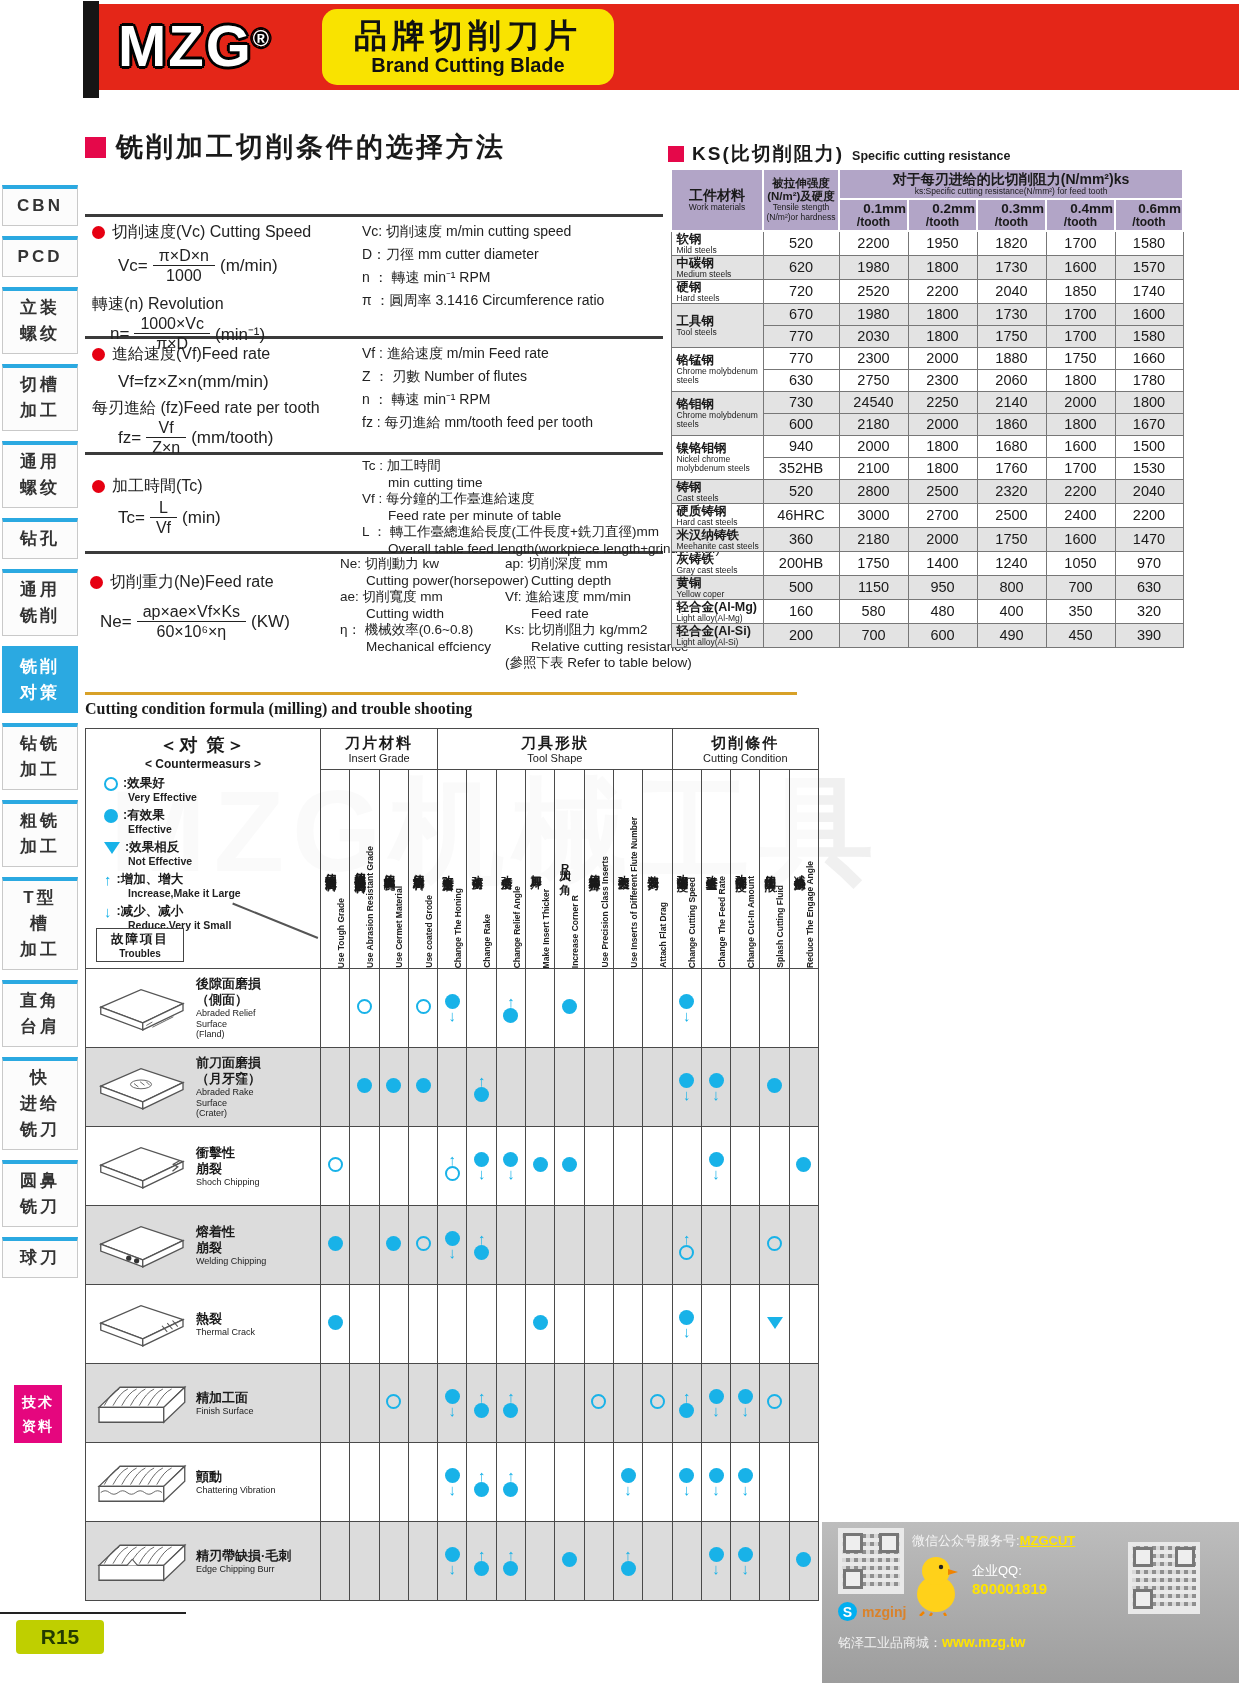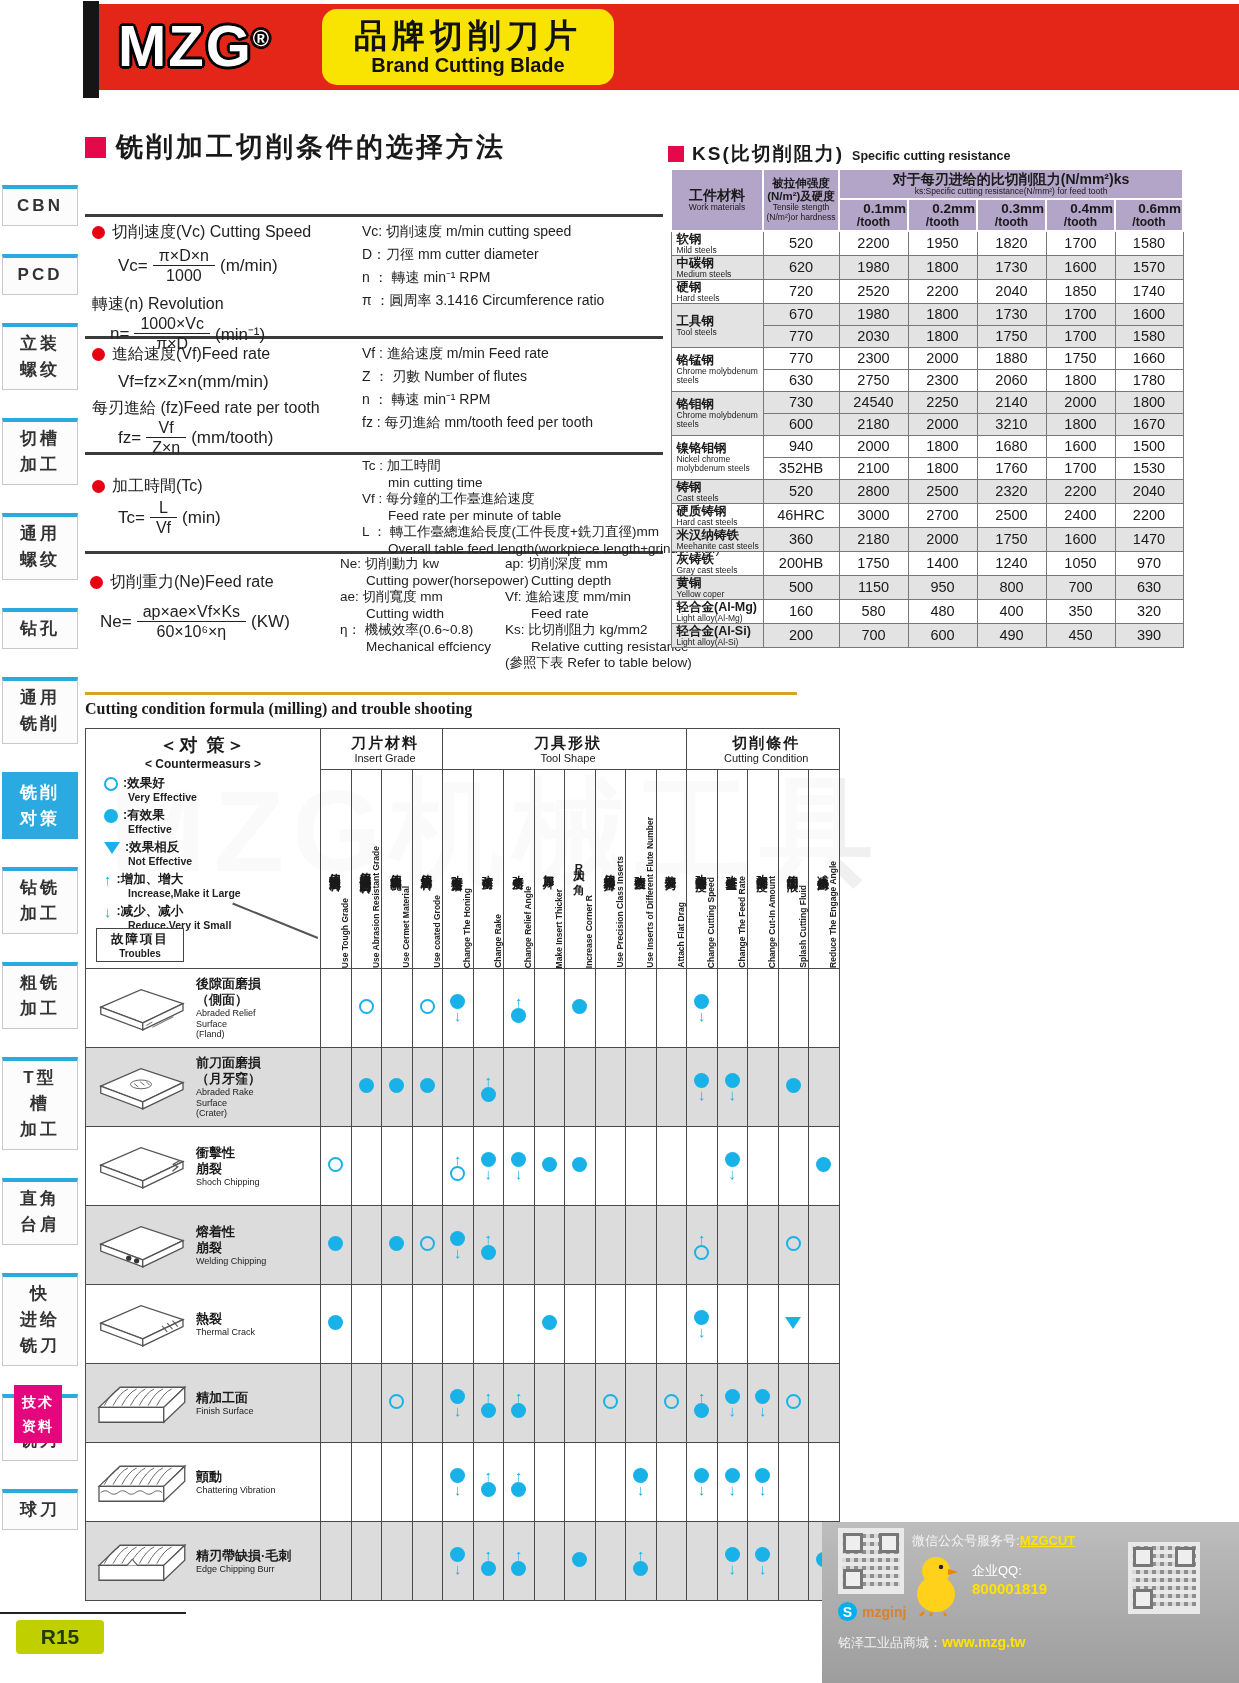--- a/index.html
+++ b/index.html
@@ -13,21 +13,21 @@
   .mzg-logo{left:118px;top:12px;font-size:58px;font-weight:bold;color:#fff;letter-spacing:2px;
     text-shadow:-3px 0 #000,3px 0 #000,0 -3px #000,0 3px #000,-2px -2px #000,2px 2px #000,-2px 2px #000,2px -2px #000;}
   .mzg-logo sup{font-size:22px;}
   .badge{left:322px;top:9px;width:292px;height:76px;background:#f9e300;border-radius:15px;
     display:flex;flex-direction:column;align-items:center;justify-content:center;}
   .badge .bz{font-size:33px;font-weight:bold;color:#111;letter-spacing:5px;line-height:36px;}
   .badge .be{font-size:20px;font-weight:bold;color:#111;line-height:22px;}
 
   
   #sidebar{left:2px;top:185px;width:76px;}
-  .stab{border:1px solid #c9c9c9;border-top:4px solid #2ba9e1;background:#fcfcfc;margin-bottom:28px;
+  .stab{border:1px solid #c9c9c9;border-top:4px solid #2ba9e1;background:#fcfcfc;margin-bottom:10px;
         padding:4px 0 6px;text-align:center;font-weight:bold;font-size:17px;color:#333;
         line-height:26px;letter-spacing:3px;cursor:pointer;}
   .stab.active{background:#2ba9e1;color:#fff;border-color:#2ba9e1;}
   #tech-tab{left:14px;top:1385px;width:48px;background:#e5067e;color:#fff;text-align:center;
         font-weight:bold;font-size:14px;line-height:24px;padding:5px 0;letter-spacing:2px;}
   #r15-line{left:0;top:1612px;width:186px;height:2px;background:#222;}
   #r15{left:16px;top:1620px;width:88px;height:34px;background:#bfcf00;border-radius:4px;
        display:flex;align-items:center;justify-content:center;font-size:21px;font-weight:bold;color:#233b00;}
 
   
@@ -70,21 +70,21 @@
   
   #tr-title{left:85px;top:654px;font-size:23px;font-weight:bold;letter-spacing:2px;}
   #gold{left:85px;top:692px;width:712px;height:3px;background:#d8a128;}
   #tr-sub{left:85px;top:700px;font-family:"Liberation Serif",serif;font-weight:bold;font-size:16px;}
   #wm{left:110px;top:755px;font-size:115px;font-weight:bold;letter-spacing:8px;
       color:rgba(110,110,110,0.10);white-space:nowrap;z-index:0;}
 
   #matrix-wrap{left:85px;top:728px;z-index:1;}
   #mx{border-collapse:collapse;table-layout:fixed;background:transparent;}
   #mx th,#mx td{border:1px solid #4a4a4a;padding:0;}
-  #mx thead th{background:rgba(255,255,255,0.65);padding-left:7px;}
+  #mx thead th{background:rgba(255,255,255,0.65);}
   .grow th{height:40px;}
   .grow .gz{font-size:15px;font-weight:bold;letter-spacing:2px;line-height:18px;}
   .grow .ge{font-size:11px;font-weight:normal;line-height:13px;}
   .vrow th{height:197px;overflow:hidden;vertical-align:top;}
   .vwrap{height:195px;display:flex;justify-content:center;gap:0;padding-top:3px;}
   .vzh{writing-mode:vertical-rl;text-orientation:upright;font-size:11.5px;font-weight:bold;
        line-height:13px;letter-spacing:1px;max-height:190px;}
   .ven{writing-mode:vertical-rl;transform:rotate(180deg);font-size:8.5px;color:#222;line-height:9.5px;
        max-height:190px;align-self:flex-end;}
   #mx tbody td{height:78px;text-align:center;vertical-align:middle;background:#fff;}
@@ -471,21 +471,21 @@
             <td>24540</td>
             <td>2250</td>
             <td>2140</td>
             <td>2000</td>
             <td>1800</td>
           </tr>
           <tr class="shade">
             <td>600</td>
             <td>2180</td>
             <td>2000</td>
-            <td>3210</td>
+            <td>1860</td>
             <td>1800</td>
             <td>1670</td>
           </tr>
           <tr>
             <td class="mat" rowspan="2">
               <div class="mz">镍铬钼钢</div>
               <div class="me">Nickel chrome molybdenum steels</div>
             </td>
             <td>940</td>
             <td>2000</td>

